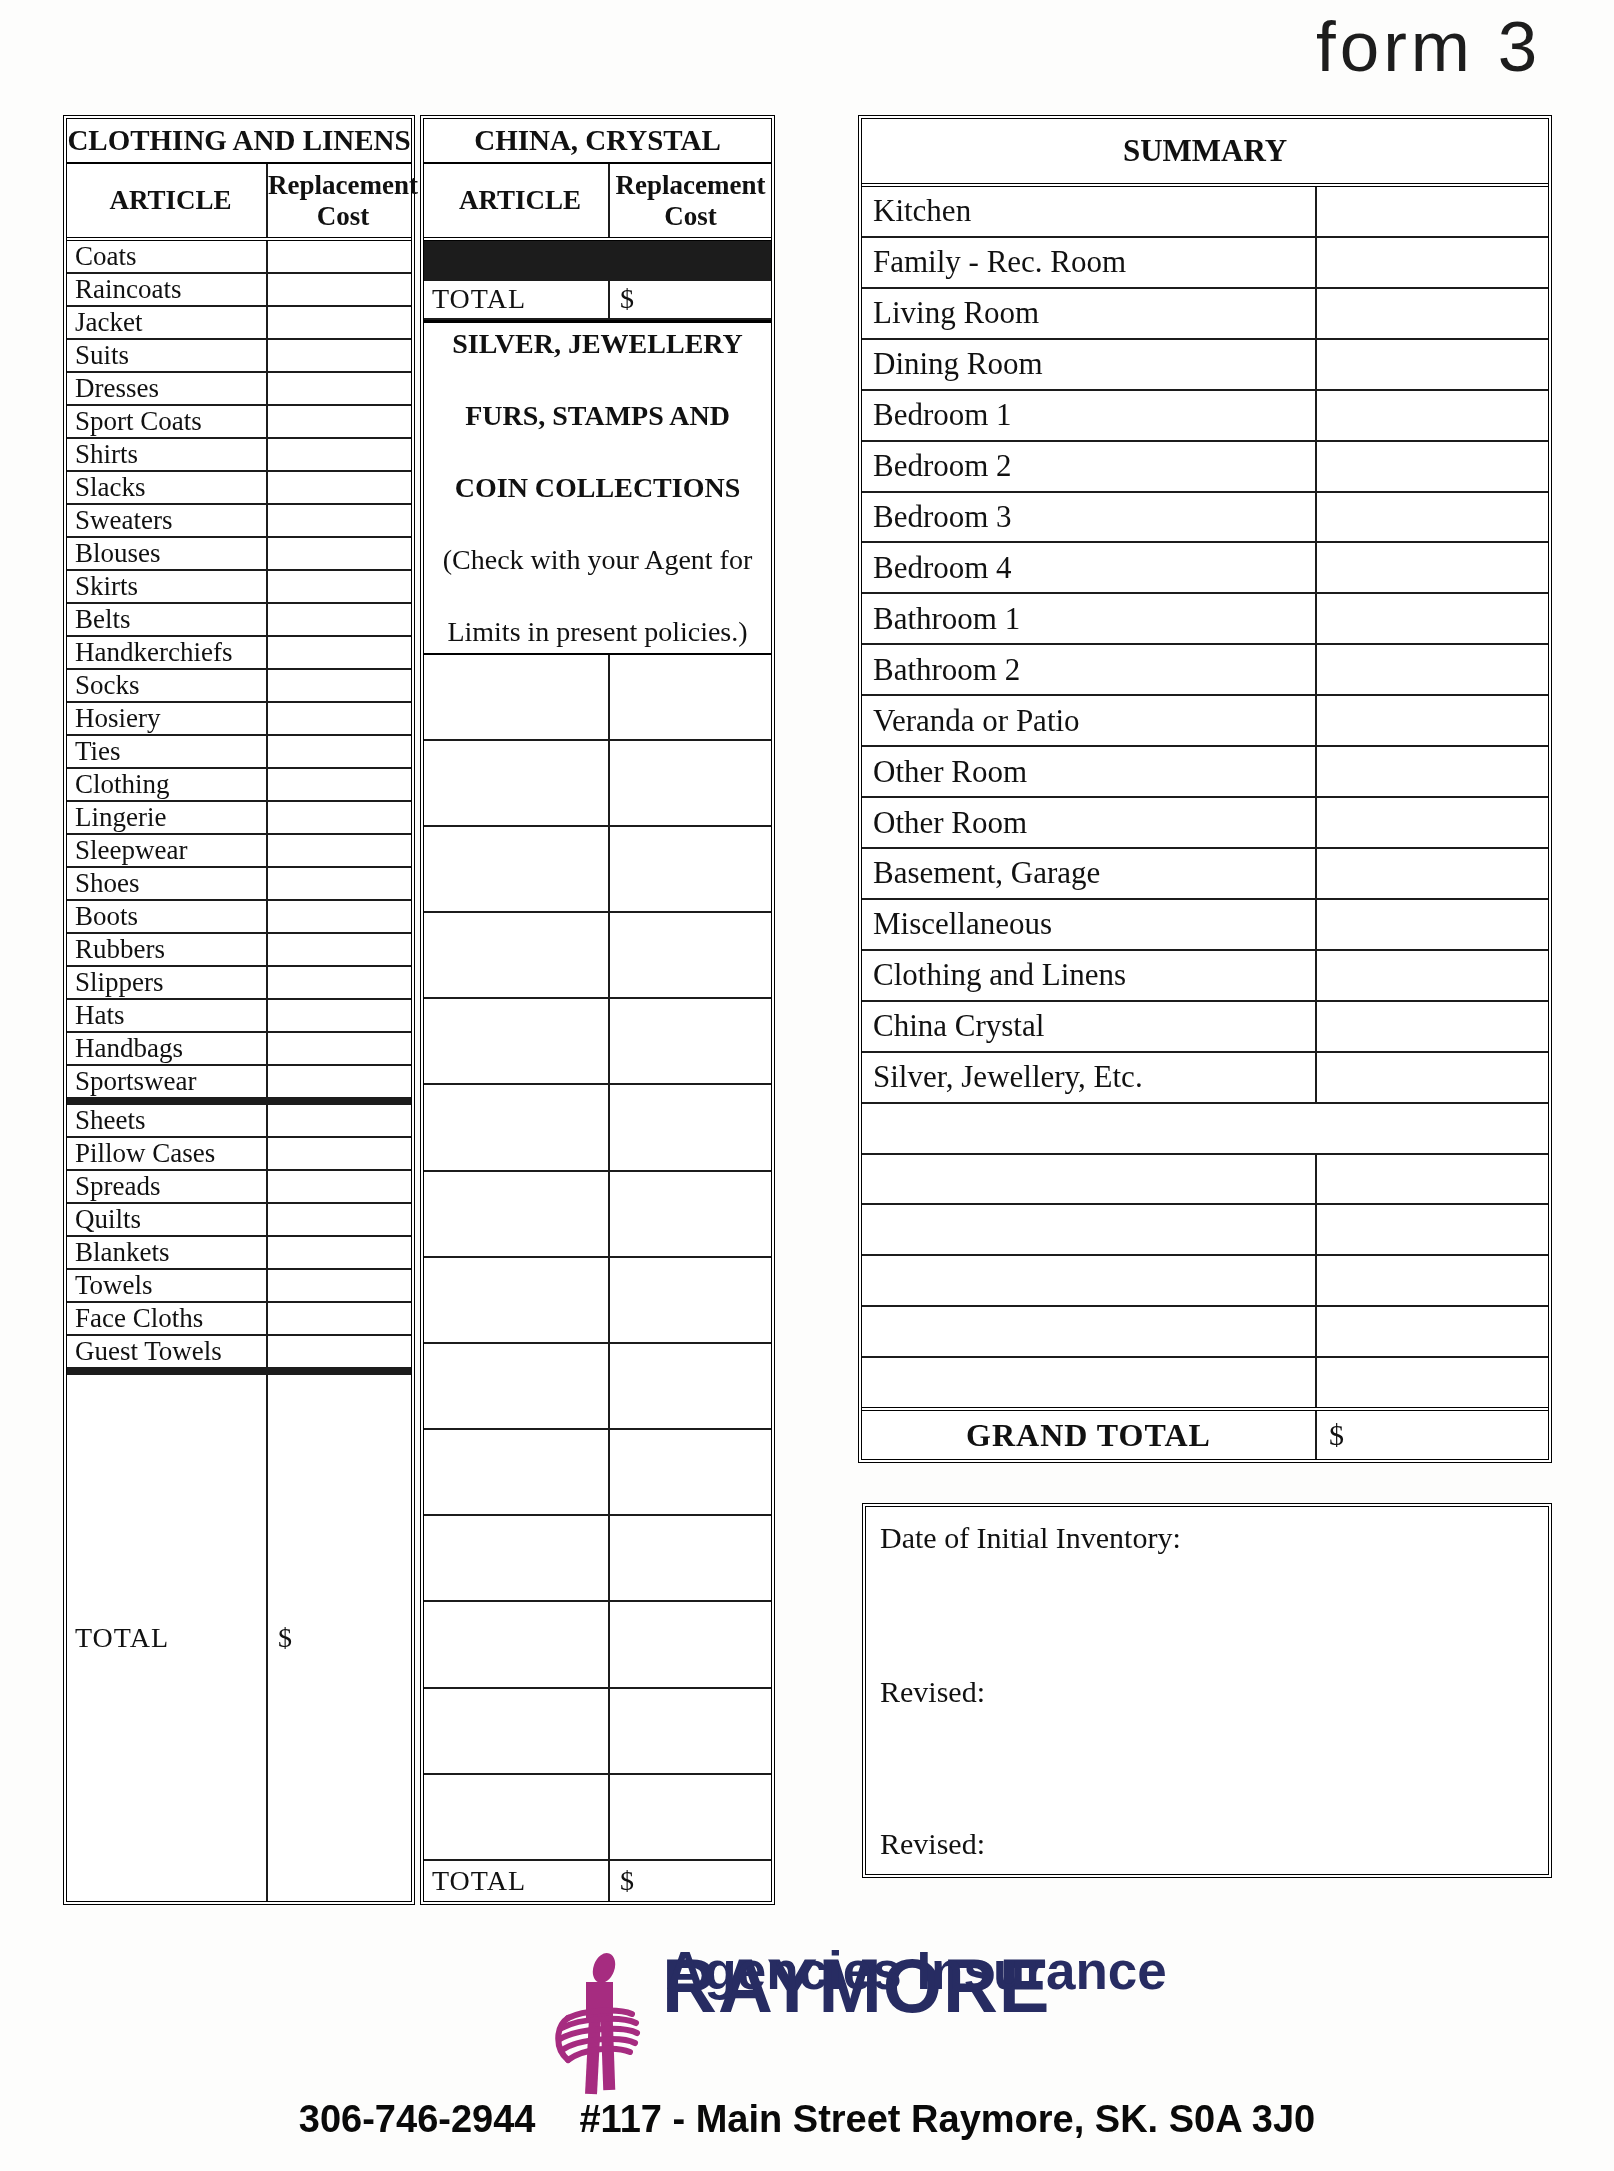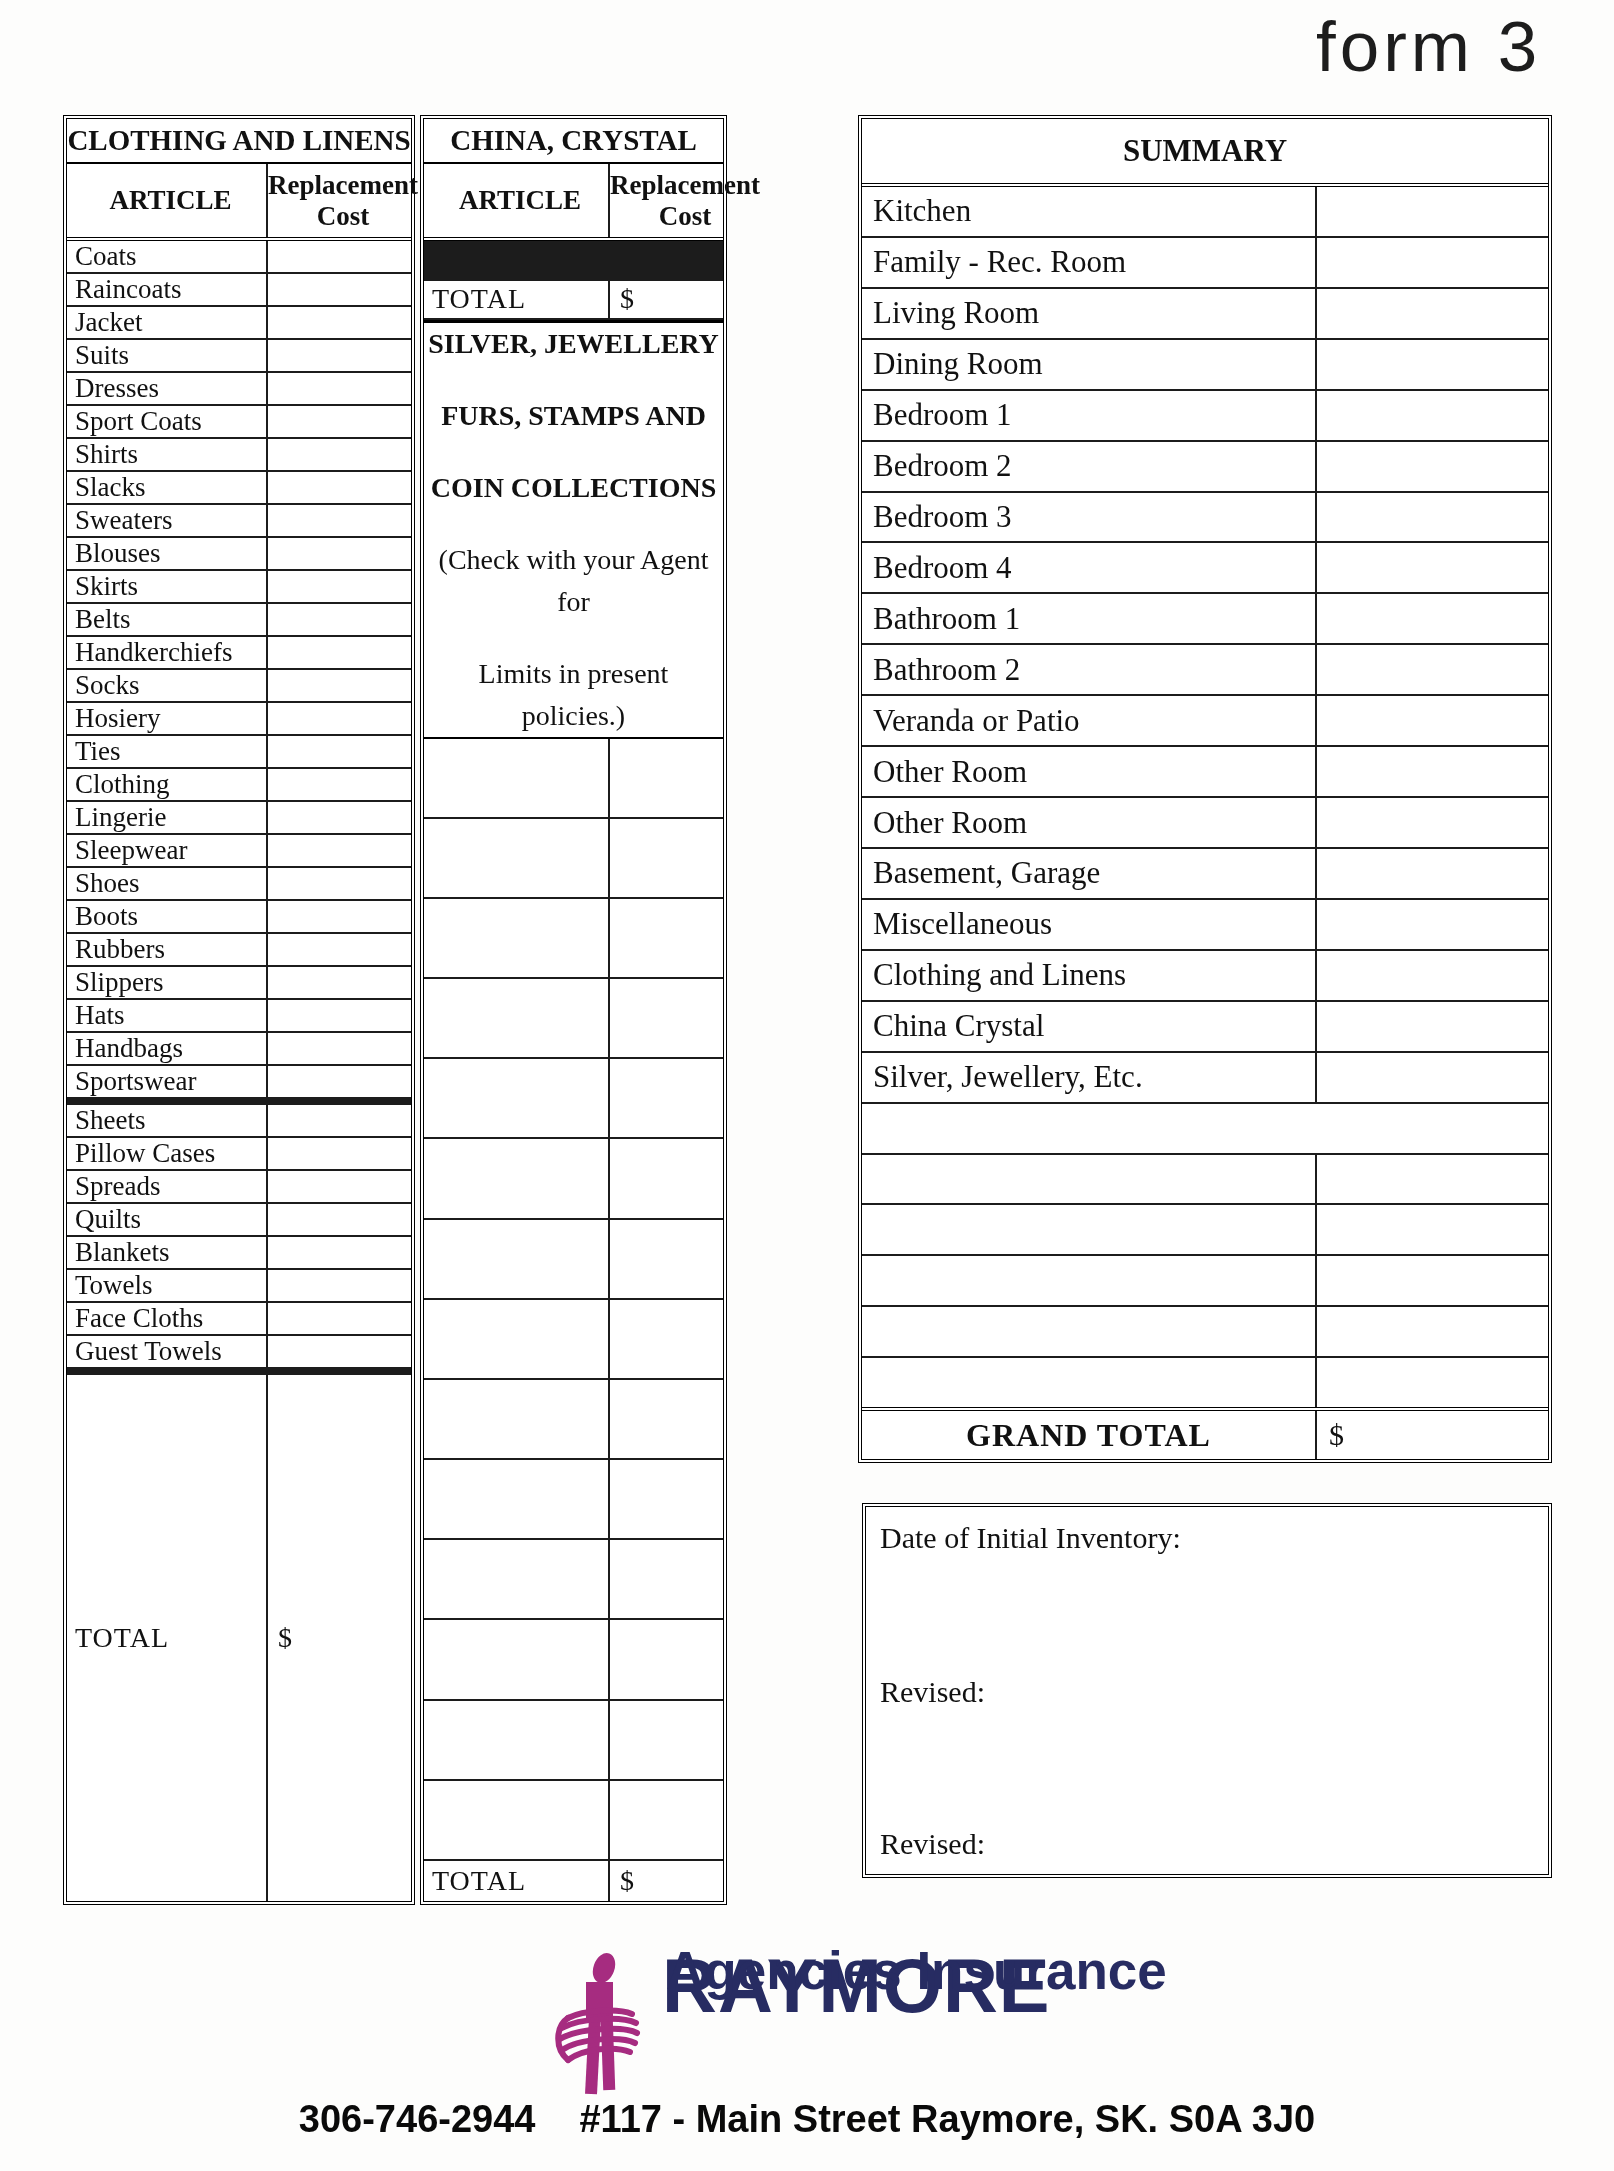--- a/index.html
+++ b/index.html
@@ -45,21 +45,21 @@
   .cost-cell{flex:1;padding-left:10px;font-size:28px;}
   .total-row{font-size:28px;}
   .total-row .article-cell{font-size:28px;letter-spacing:1px;}
 
   
   .tbl.clothing{left:63px;top:115px;width:352px;height:1790px;}
   .clothing .article-cell{flex:0 0 201px;}
   .clothing .total-row{flex:1;}
 
   
-  .tbl.china{left:420px;top:115px;width:307px;height:1790px;}
+  .tbl.china{left:420px;top:115px;width:355px;height:1790px;}
   .china .article-cell{flex:0 0 186px;}
   .china .mid-total{flex:0 0 38.5px;}
   .china .bottom-total{flex:0 0 42px;}
   .notice{
     flex:0 0 226px;box-sizing:border-box;
     border-top:3px solid #000;border-bottom:2px solid #000;
     display:flex;flex-direction:column;justify-content:center;align-items:center;
     text-align:center;
     gap:30px;
   }

